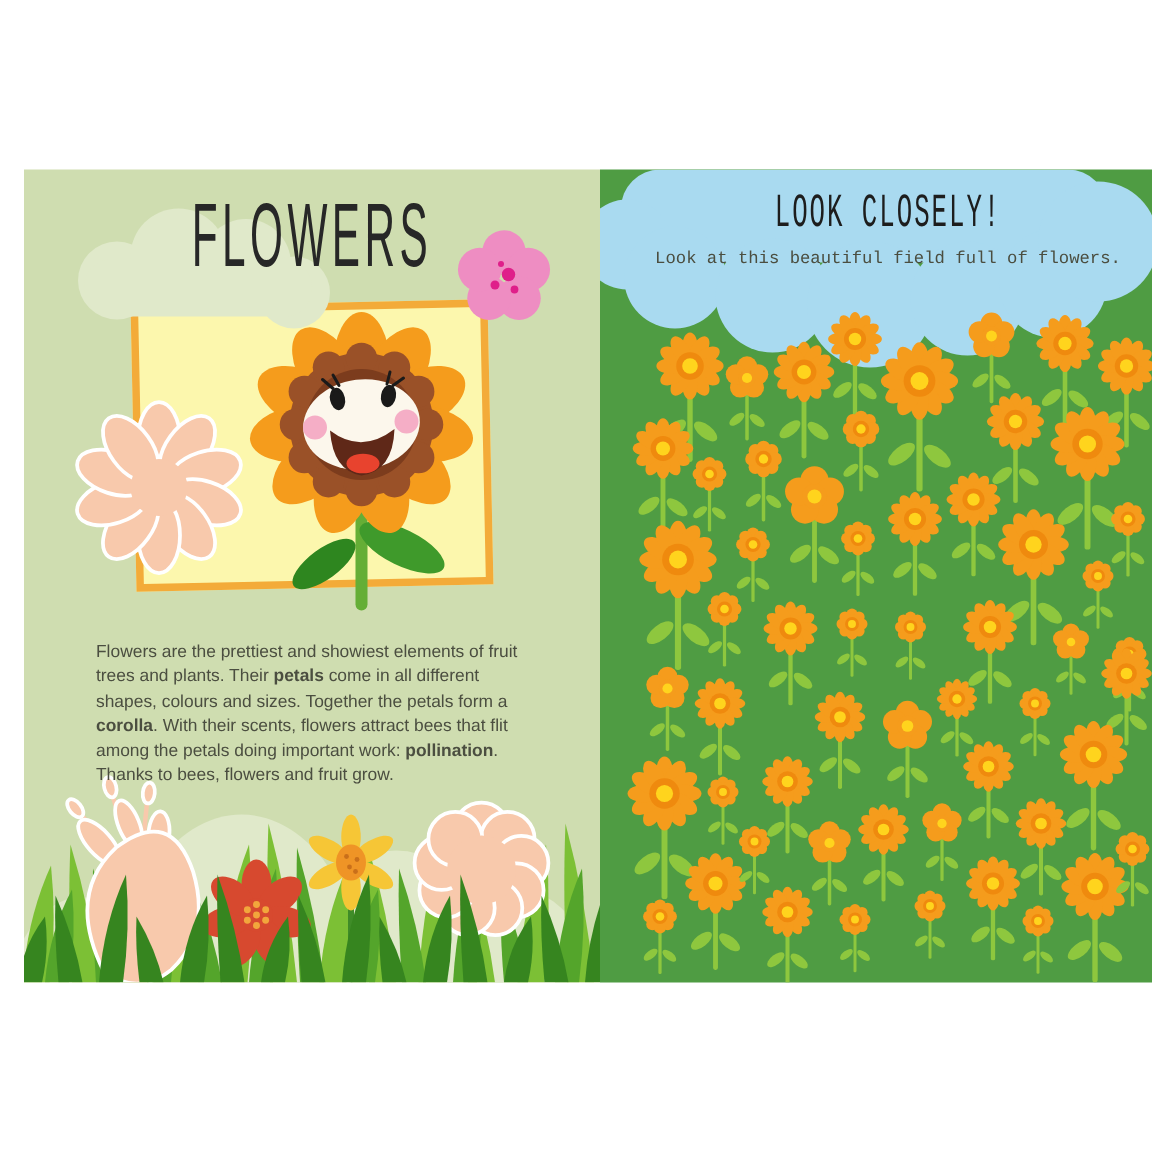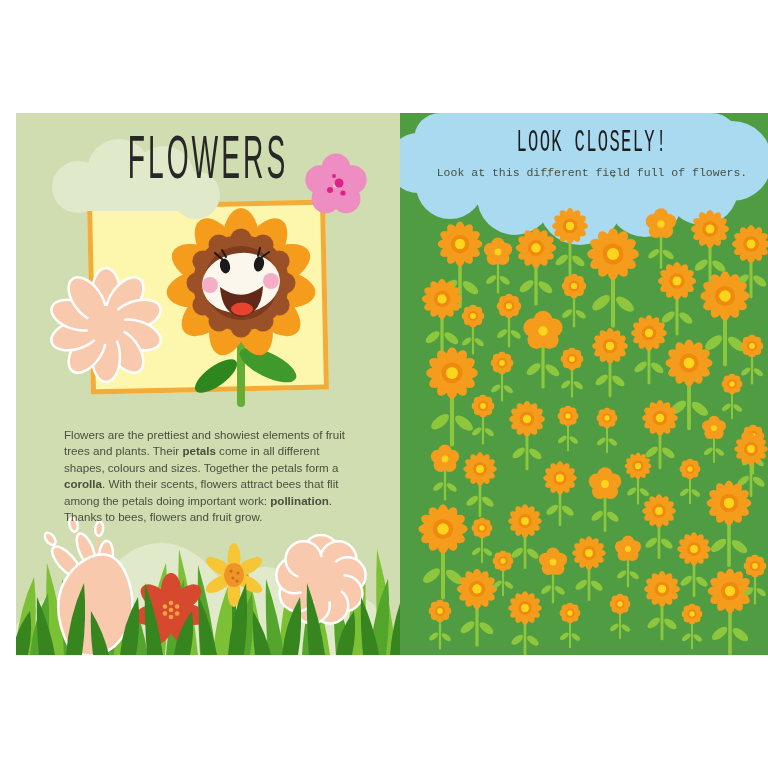--- a/index.html
+++ b/index.html
@@ -375,16 +375,16 @@
           <use href="#fh-d8" transform="translate(220 491) scale(0.220)"></use>
           <use href="#fh-d12" transform="translate(262 476) scale(0.320)"></use>
           <use href="#fh-d8" transform="translate(292 501) scale(0.220)"></use>
           <use href="#fh-d12" transform="translate(330 478) scale(0.400)"></use>
           <use href="#fh-d8" transform="translate(355 453) scale(0.240)"></use>
         </g>
     </svg>
 
     <div class="look-title">LOOK CLOSELY!</div>
     <div class="instr">
-      <div><span>Look at this different field full of flowers.</span></div>
+      <div><span>Look at this beautiful field full of flowers.</span></div>
     </div>
   </div>
 </div>
 
 </body></html>

